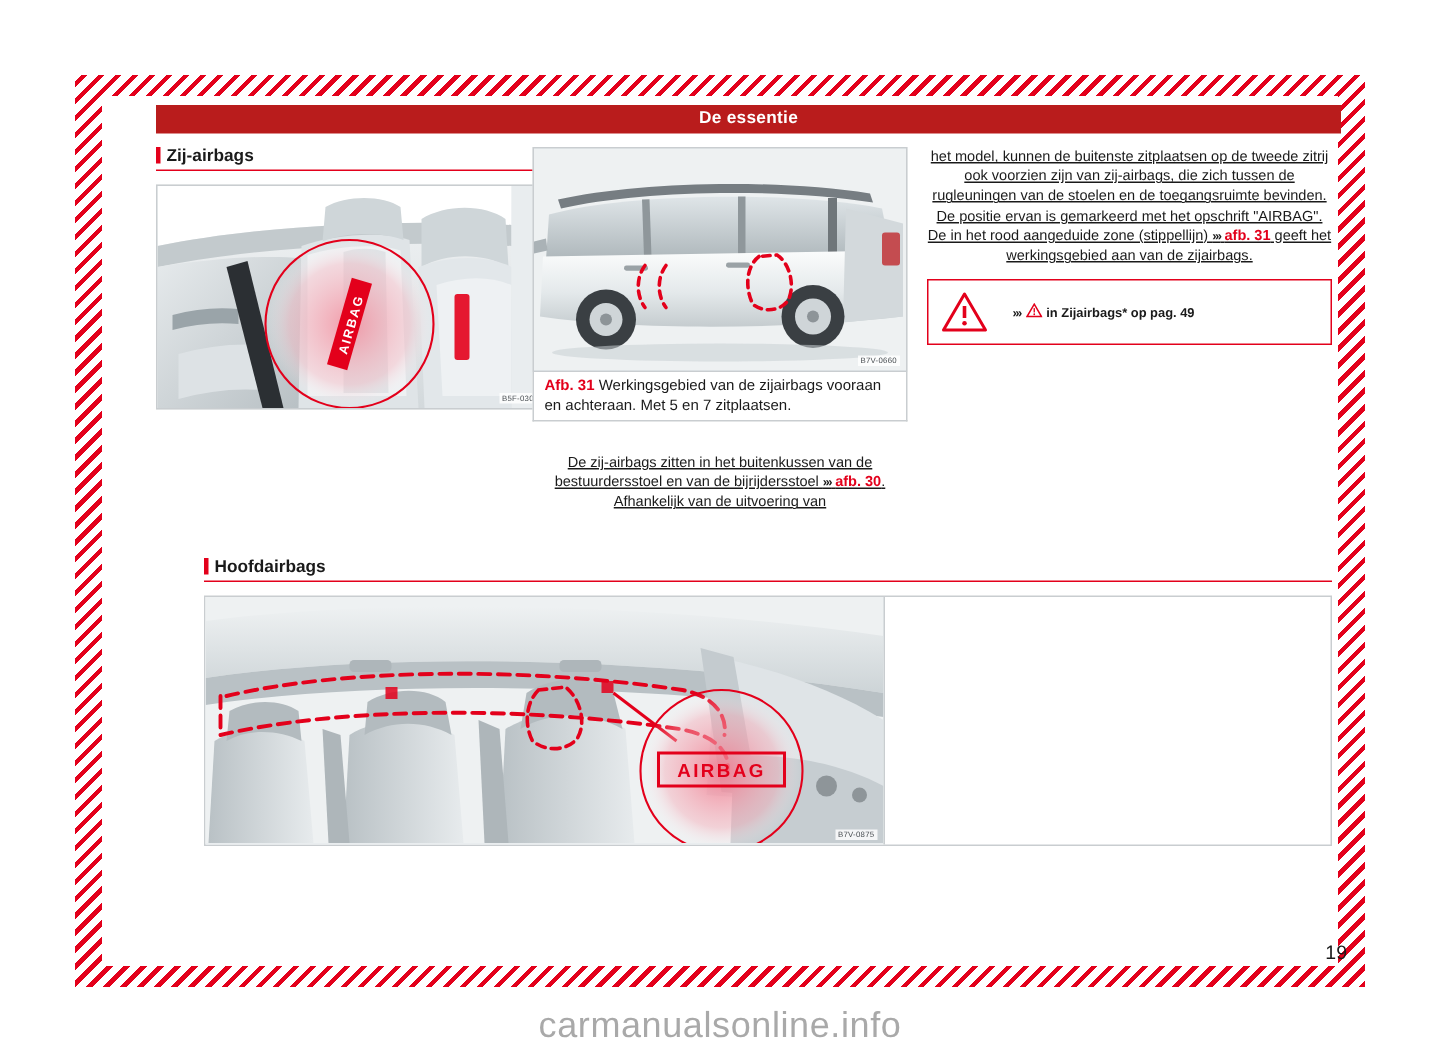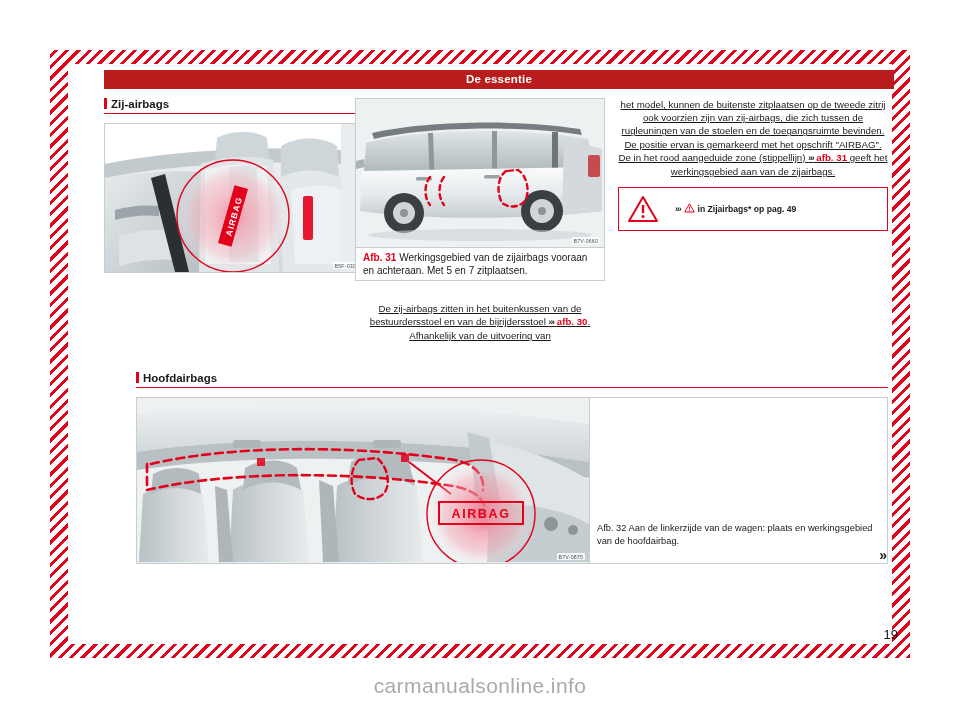--- a/index.html
+++ b/index.html
@@ -199,21 +199,21 @@
     font-size: 13px;
     color: #1a1a1a;
     font-weight: normal;
   }
 
   .watermark {
     position: absolute;
     left: 0; right: 0;
     bottom: 10px;
     text-align: center;
-    font-size: 21px;
+    font-size: 24px;
     color: #a9a9a9;
     letter-spacing: 0.4px;
     font-family: "Liberation Sans", sans-serif;
   }
 
   svg { display: block; }
 </style>
 </head>
 <body>
 
@@ -442,25 +442,20 @@
           <path d="M272 64 L314 96" stroke="#e3001b" stroke-width="2" fill="none"></path>
 
           <circle cx="344" cy="116" r="54" fill="url(#glow32)"></circle>
           <circle cx="344" cy="116" r="54" fill="none" stroke="#e3001b" stroke-width="1.4"></circle>
           <rect x="302" y="104" width="84" height="22" fill="none" stroke="#e3001b" stroke-width="2"></rect>
           <text x="344" y="120" font-family="Liberation Sans, sans-serif" font-size="12.5" font-weight="bold" fill="#e3001b" text-anchor="middle" letter-spacing="1.6">AIRBAG</text>
         </svg>
         <span class="fig-code">B7V-0875</span>
       </div>
 
-      <div class="bottom-caption">
-        <span class="afb">Afb. 32</span>
-        <span>Aan de linkerzijde van de wagen: plaats en werkingsgebied van de hoofdairbag.</span>
-        <span class="page-arrow">»</span>
-      </div>
     </div>
   </div>
 
   <div class="page-num">19</div>
 
   <div class="watermark">carmanualsonline.info</div>
 
 </div>
 
 </body></html>

